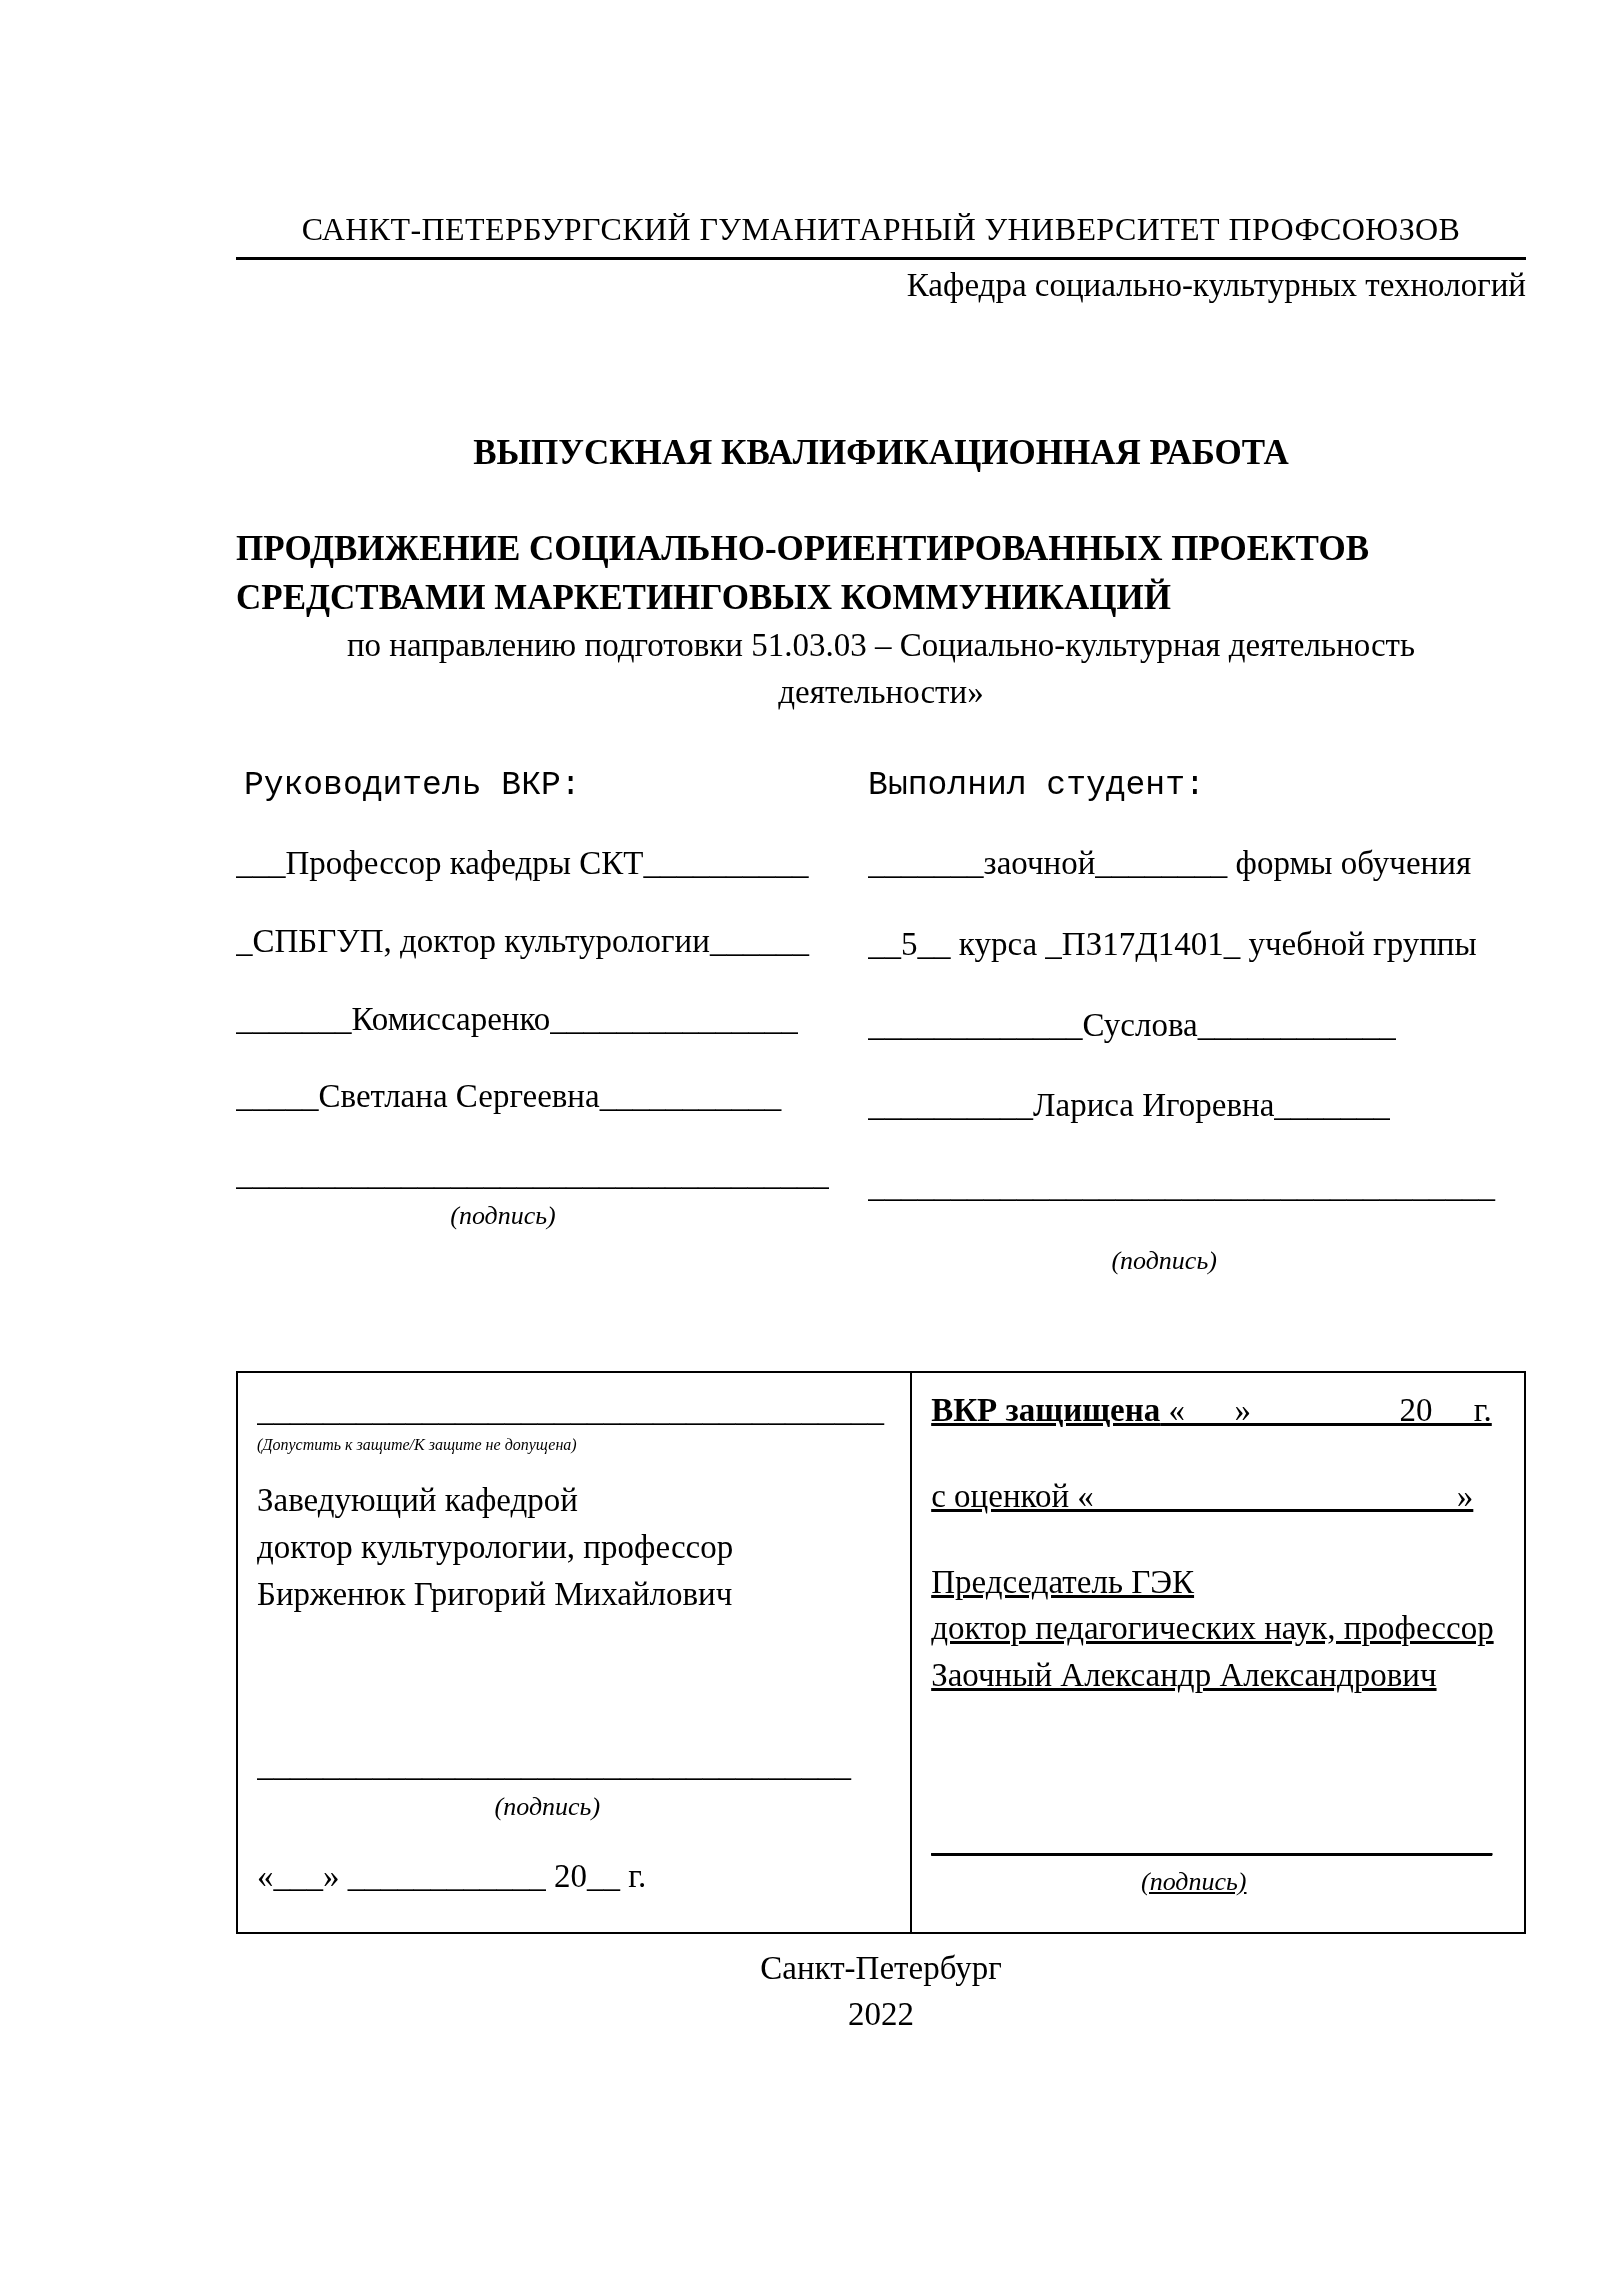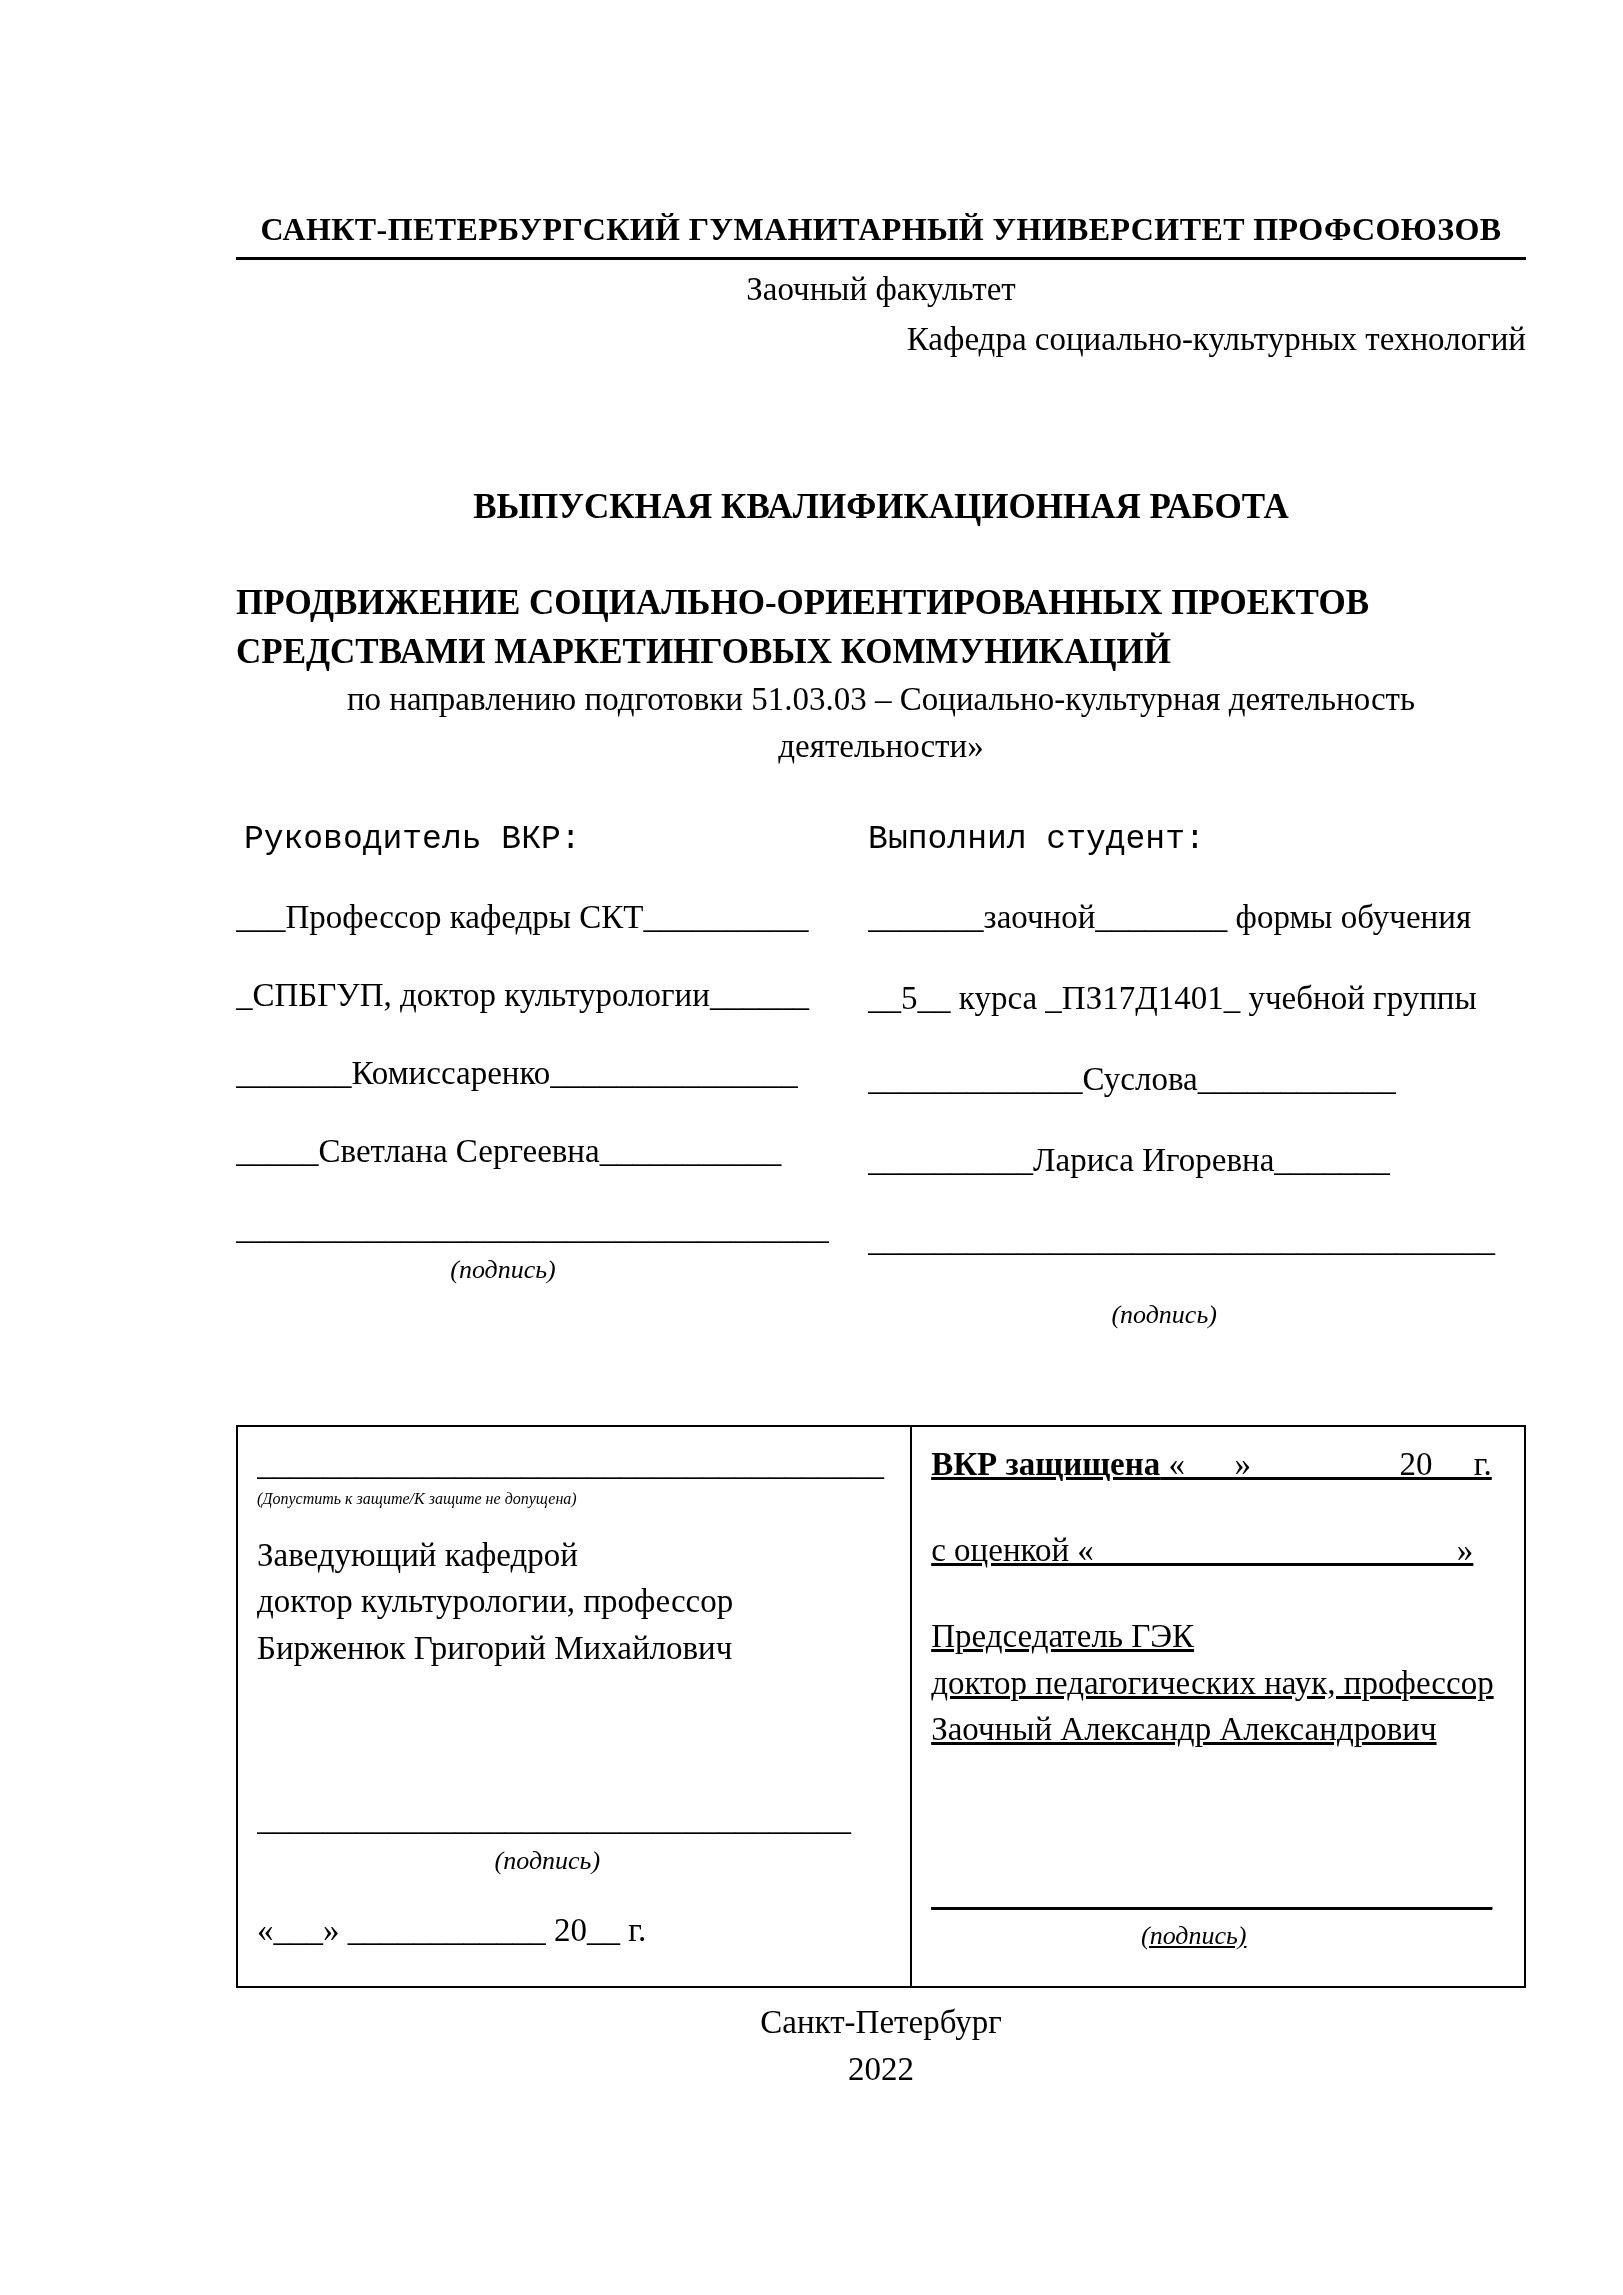--- a/index.html
+++ b/index.html
@@ -15,21 +15,21 @@
     background: #ffffff;
     color: #000000;
     font-family: "Liberation Serif", "DejaVu Serif", serif;
     font-size: 33px;
     line-height: 1.45;
     padding: 206px 97px 0 236px;
     overflow: hidden;
   }
   
   .university {
-    font-weight: bold;
+    font-weight: normal;
     font-size: 32px;
     text-align: center;
     border-bottom: 3.1px solid #000;
     padding-bottom: 4.7px;
     letter-spacing: 0.4px;
   }
   .faculty {
     text-align: center;
     margin-top: 6.3px;
   }
@@ -134,21 +134,20 @@
     text-align: center;
     line-height: 1.42;
   }
 </style>
 </head>
 <body>
 
 <div class="page">
 
   <div class="university">САНКТ-ПЕТЕРБУРГСКИЙ ГУМАНИТАРНЫЙ УНИВЕРСИТЕТ ПРОФСОЮЗОВ</div>
-  <div class="faculty">Заочный факультет</div>
   <div class="department">Кафедра социально-культурных технологий</div>
 
   <div class="worktype">ВЫПУСКНАЯ КВАЛИФИКАЦИОННАЯ РАБОТА</div>
 
   <div class="main-title">
     <div>ПРОДВИЖЕНИЕ СОЦИАЛЬНО-ОРИЕНТИРОВАННЫХ ПРОЕКТОВ</div>
     <div>СРЕДСТВАМИ МАРКЕТИНГОВЫХ КОММУНИКАЦИЙ</div>
   </div>
 
   <div class="program">по направлению подготовки 51.03.03 – Социально-культурная деятельность</div>

